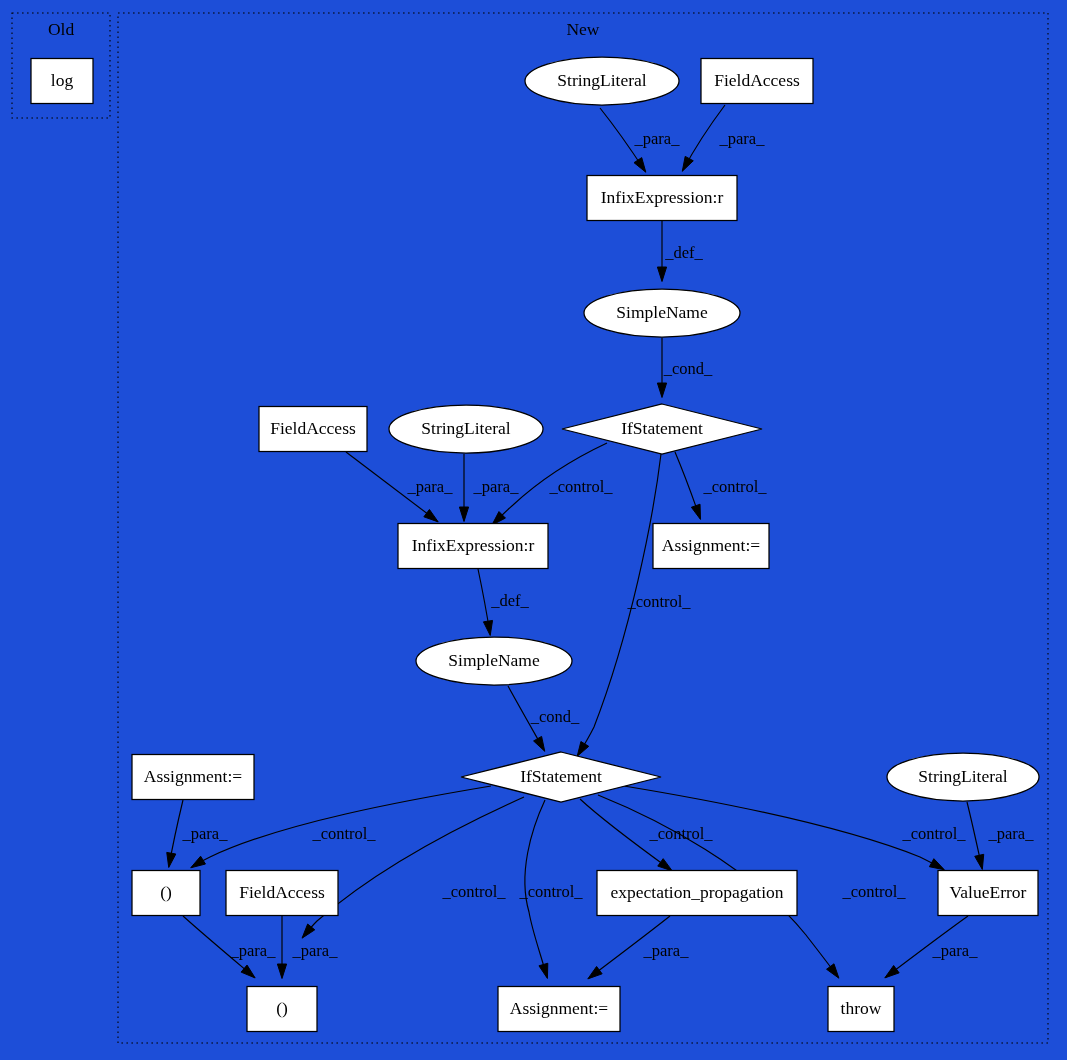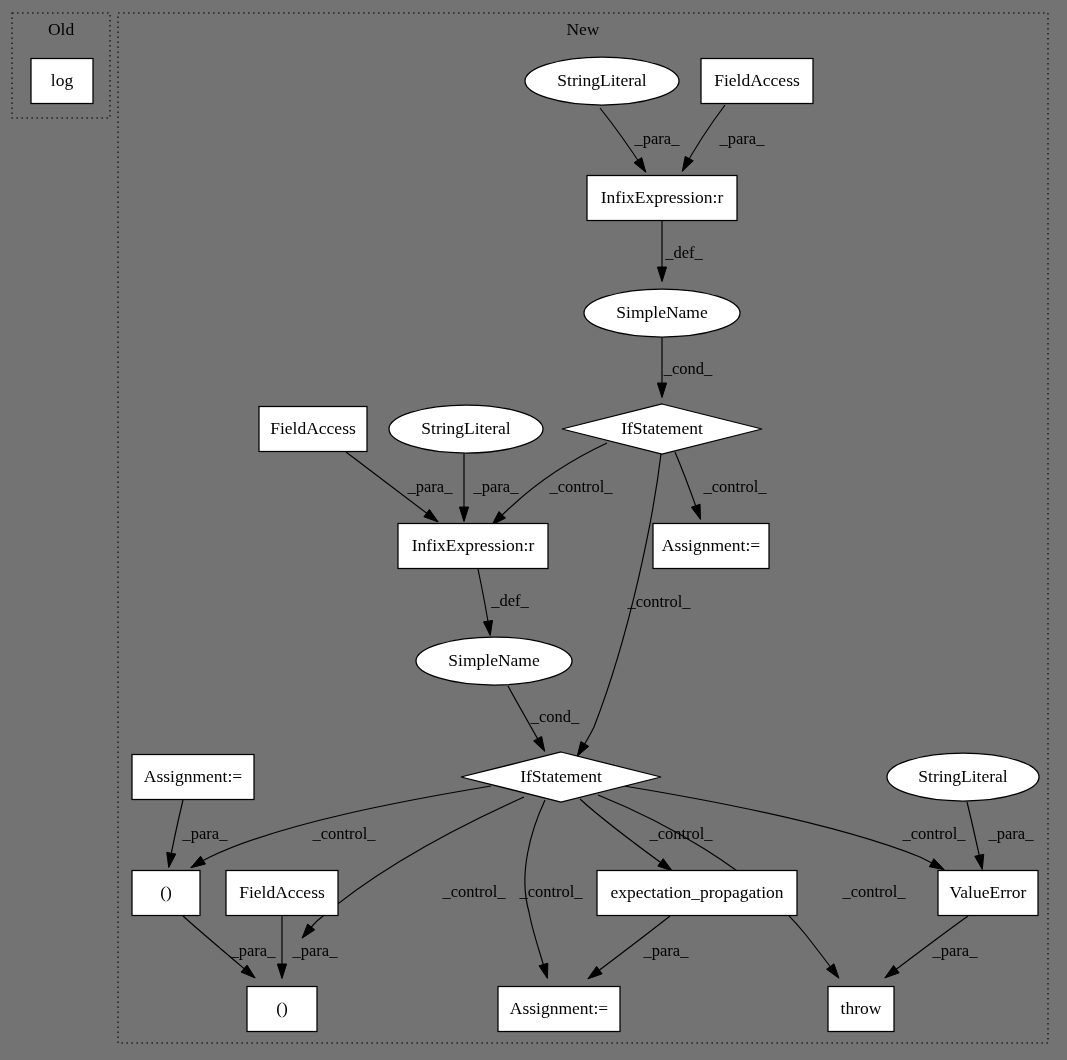--- a/index.html
+++ b/index.html
@@ -7,21 +7,21 @@
     padding: 0;
     background: #ffffff;
   }
   body {
     font-family: "Liberation Serif", "DejaVu Serif", serif;
   }
   #canvas {
     position: relative;
     width: 1067px;
     height: 1060px;
-    background: #737373;
+    background: #1d4ed8;
     overflow: hidden;
   }
   svg#graph {
     position: absolute;
     left: 0;
     top: 0;
     width: 1067px;
     height: 1060px;
   }
   .cluster-rect {

